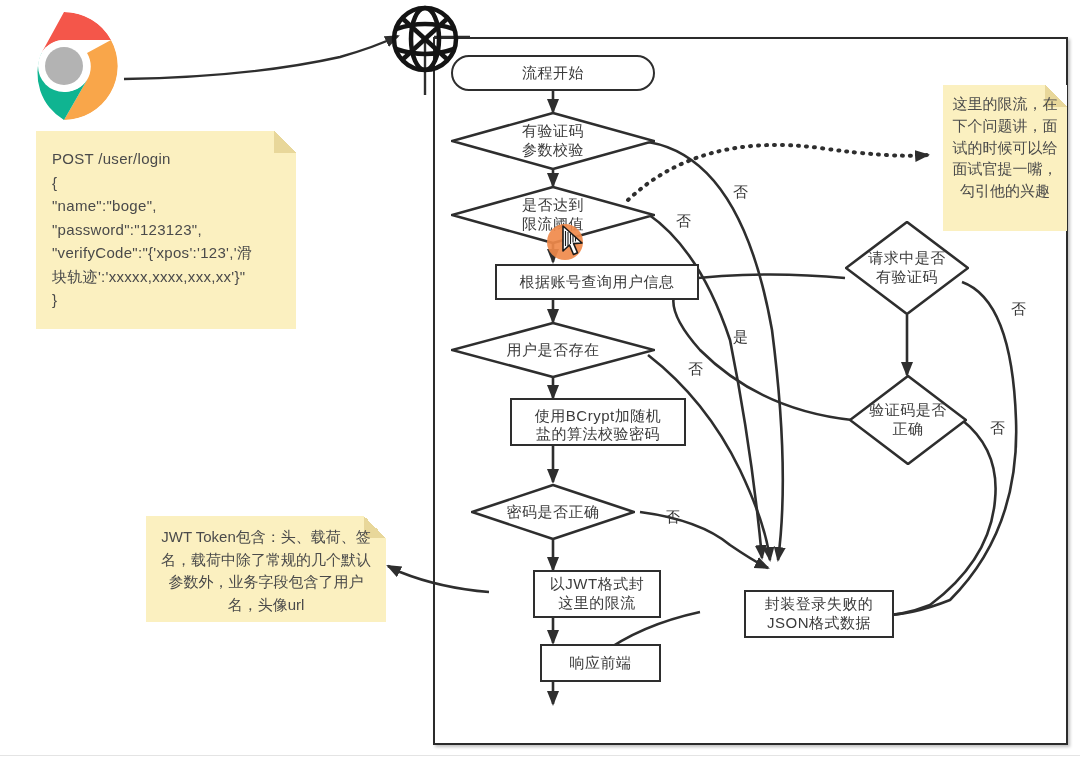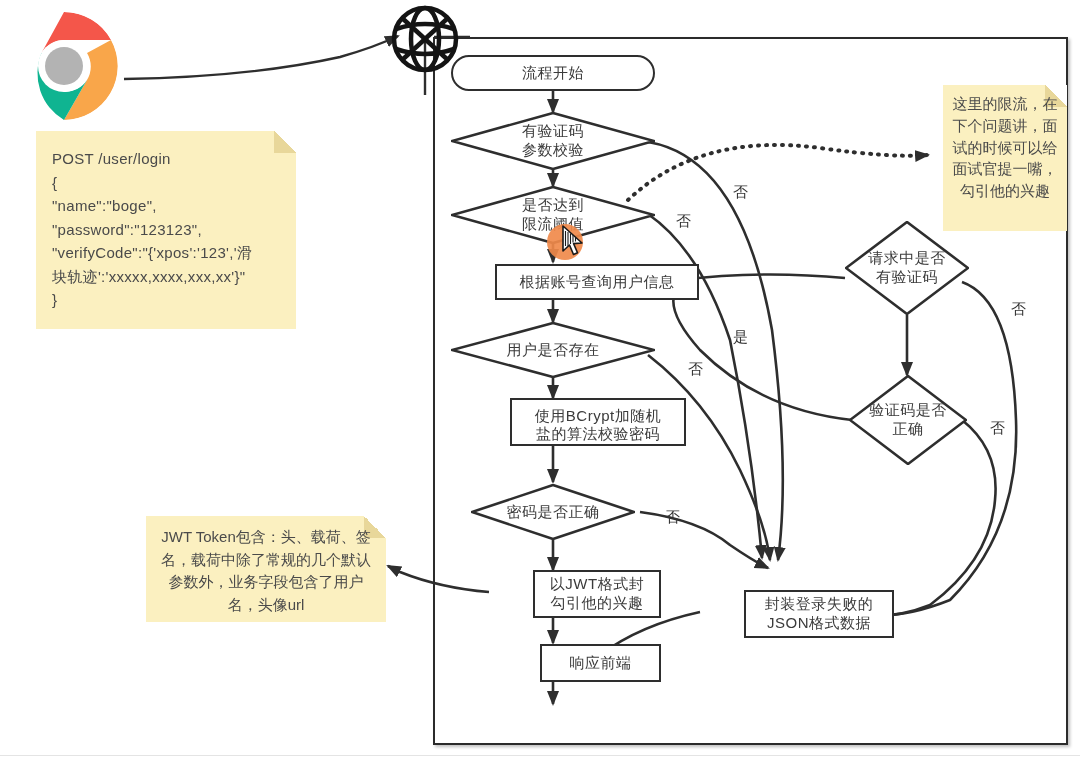--- a/index.html
+++ b/index.html
@@ -314,21 +314,21 @@
   <div class="diamond" style="left:471px; top:484px; width:164px; height:56px;">
     <svg class="dshape" viewBox="0 0 164 56" preserveAspectRatio="none">
       <polygon points="82,1 163,28 82,55 1,28" fill="#ffffff" stroke="#2e2e2e" stroke-width="2.6" vector-effect="non-scaling-stroke"></polygon>
     </svg>
     <span class="label">密码是否正确</span>
   </div>
 
   <div class="node process" style="left:489px; top:570px; width:128px; height:48px;">
     <span class="label">
       <span>以JWT格式封</span><br>
-      <span>勾引他的兴趣</span>
+      <span>这里的限流</span>
     </span>
   </div>
 
   <div class="node process" style="left:496px; top:644px; width:121px; height:38px;">
     <span class="label">响应前端</span>
   </div>
 
 
   <div class="diamond" style="left:845px; top:221px; width:124px; height:94px;">
     <svg class="dshape" viewBox="0 0 124 94" preserveAspectRatio="none">

